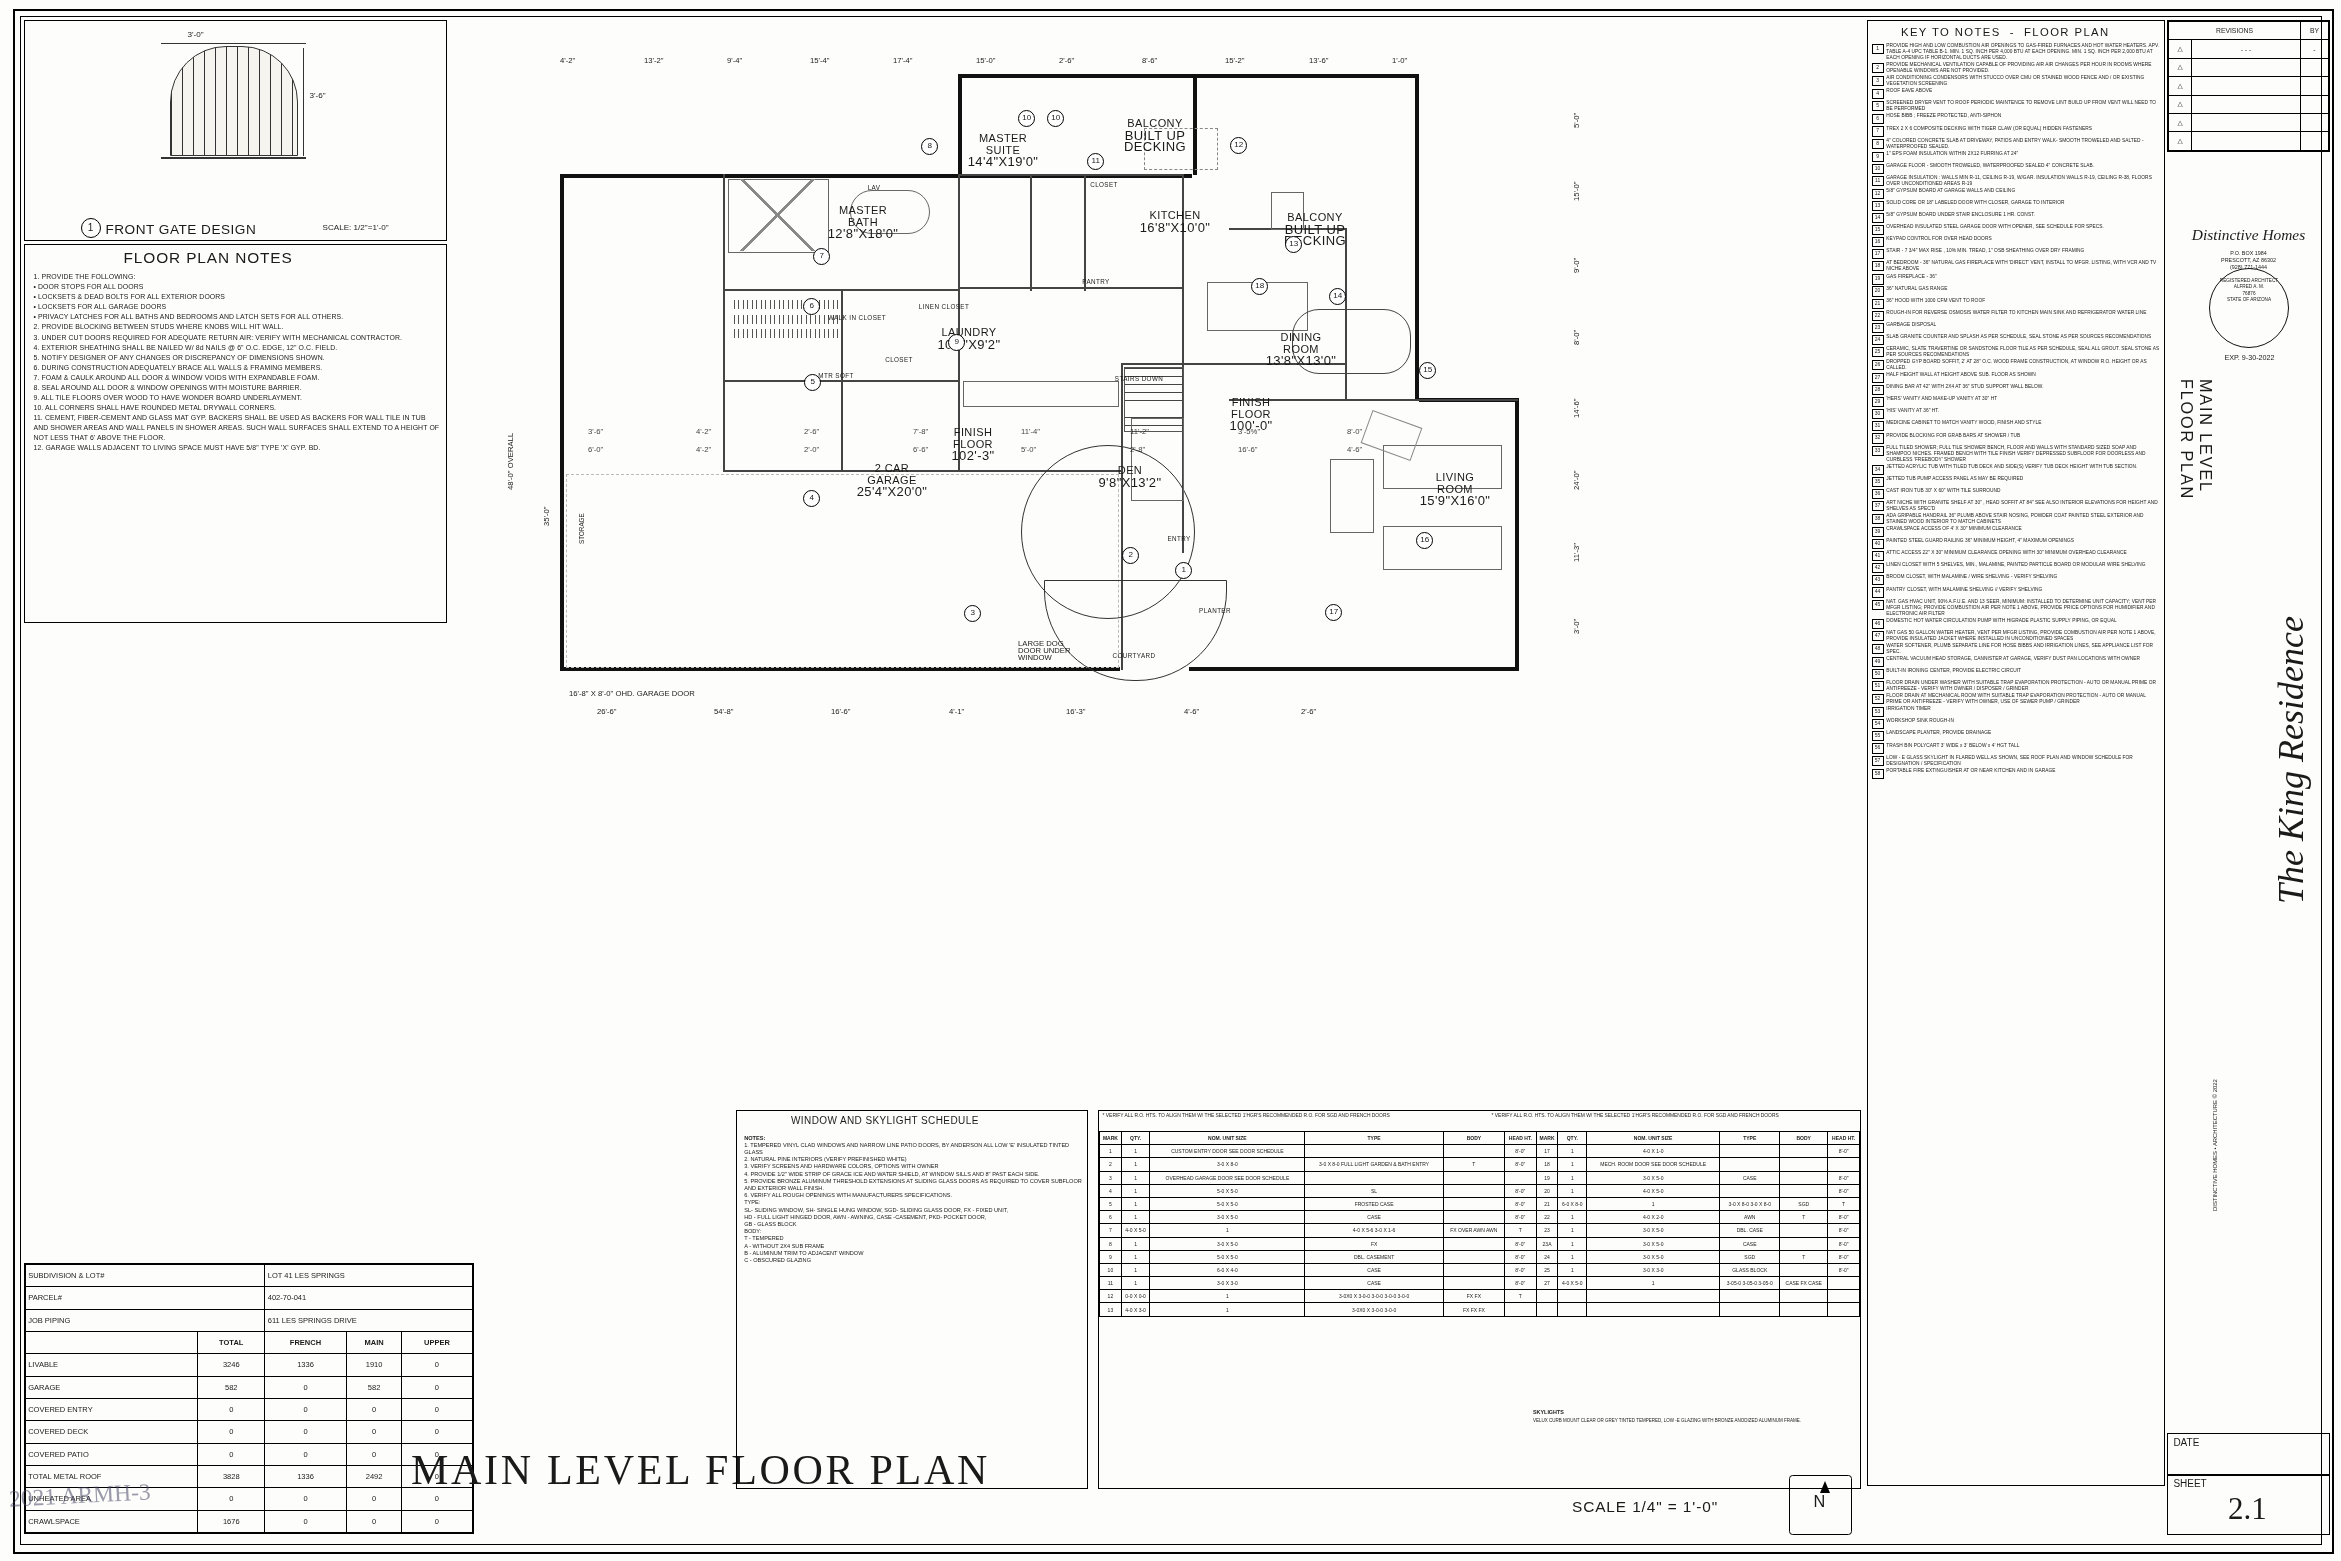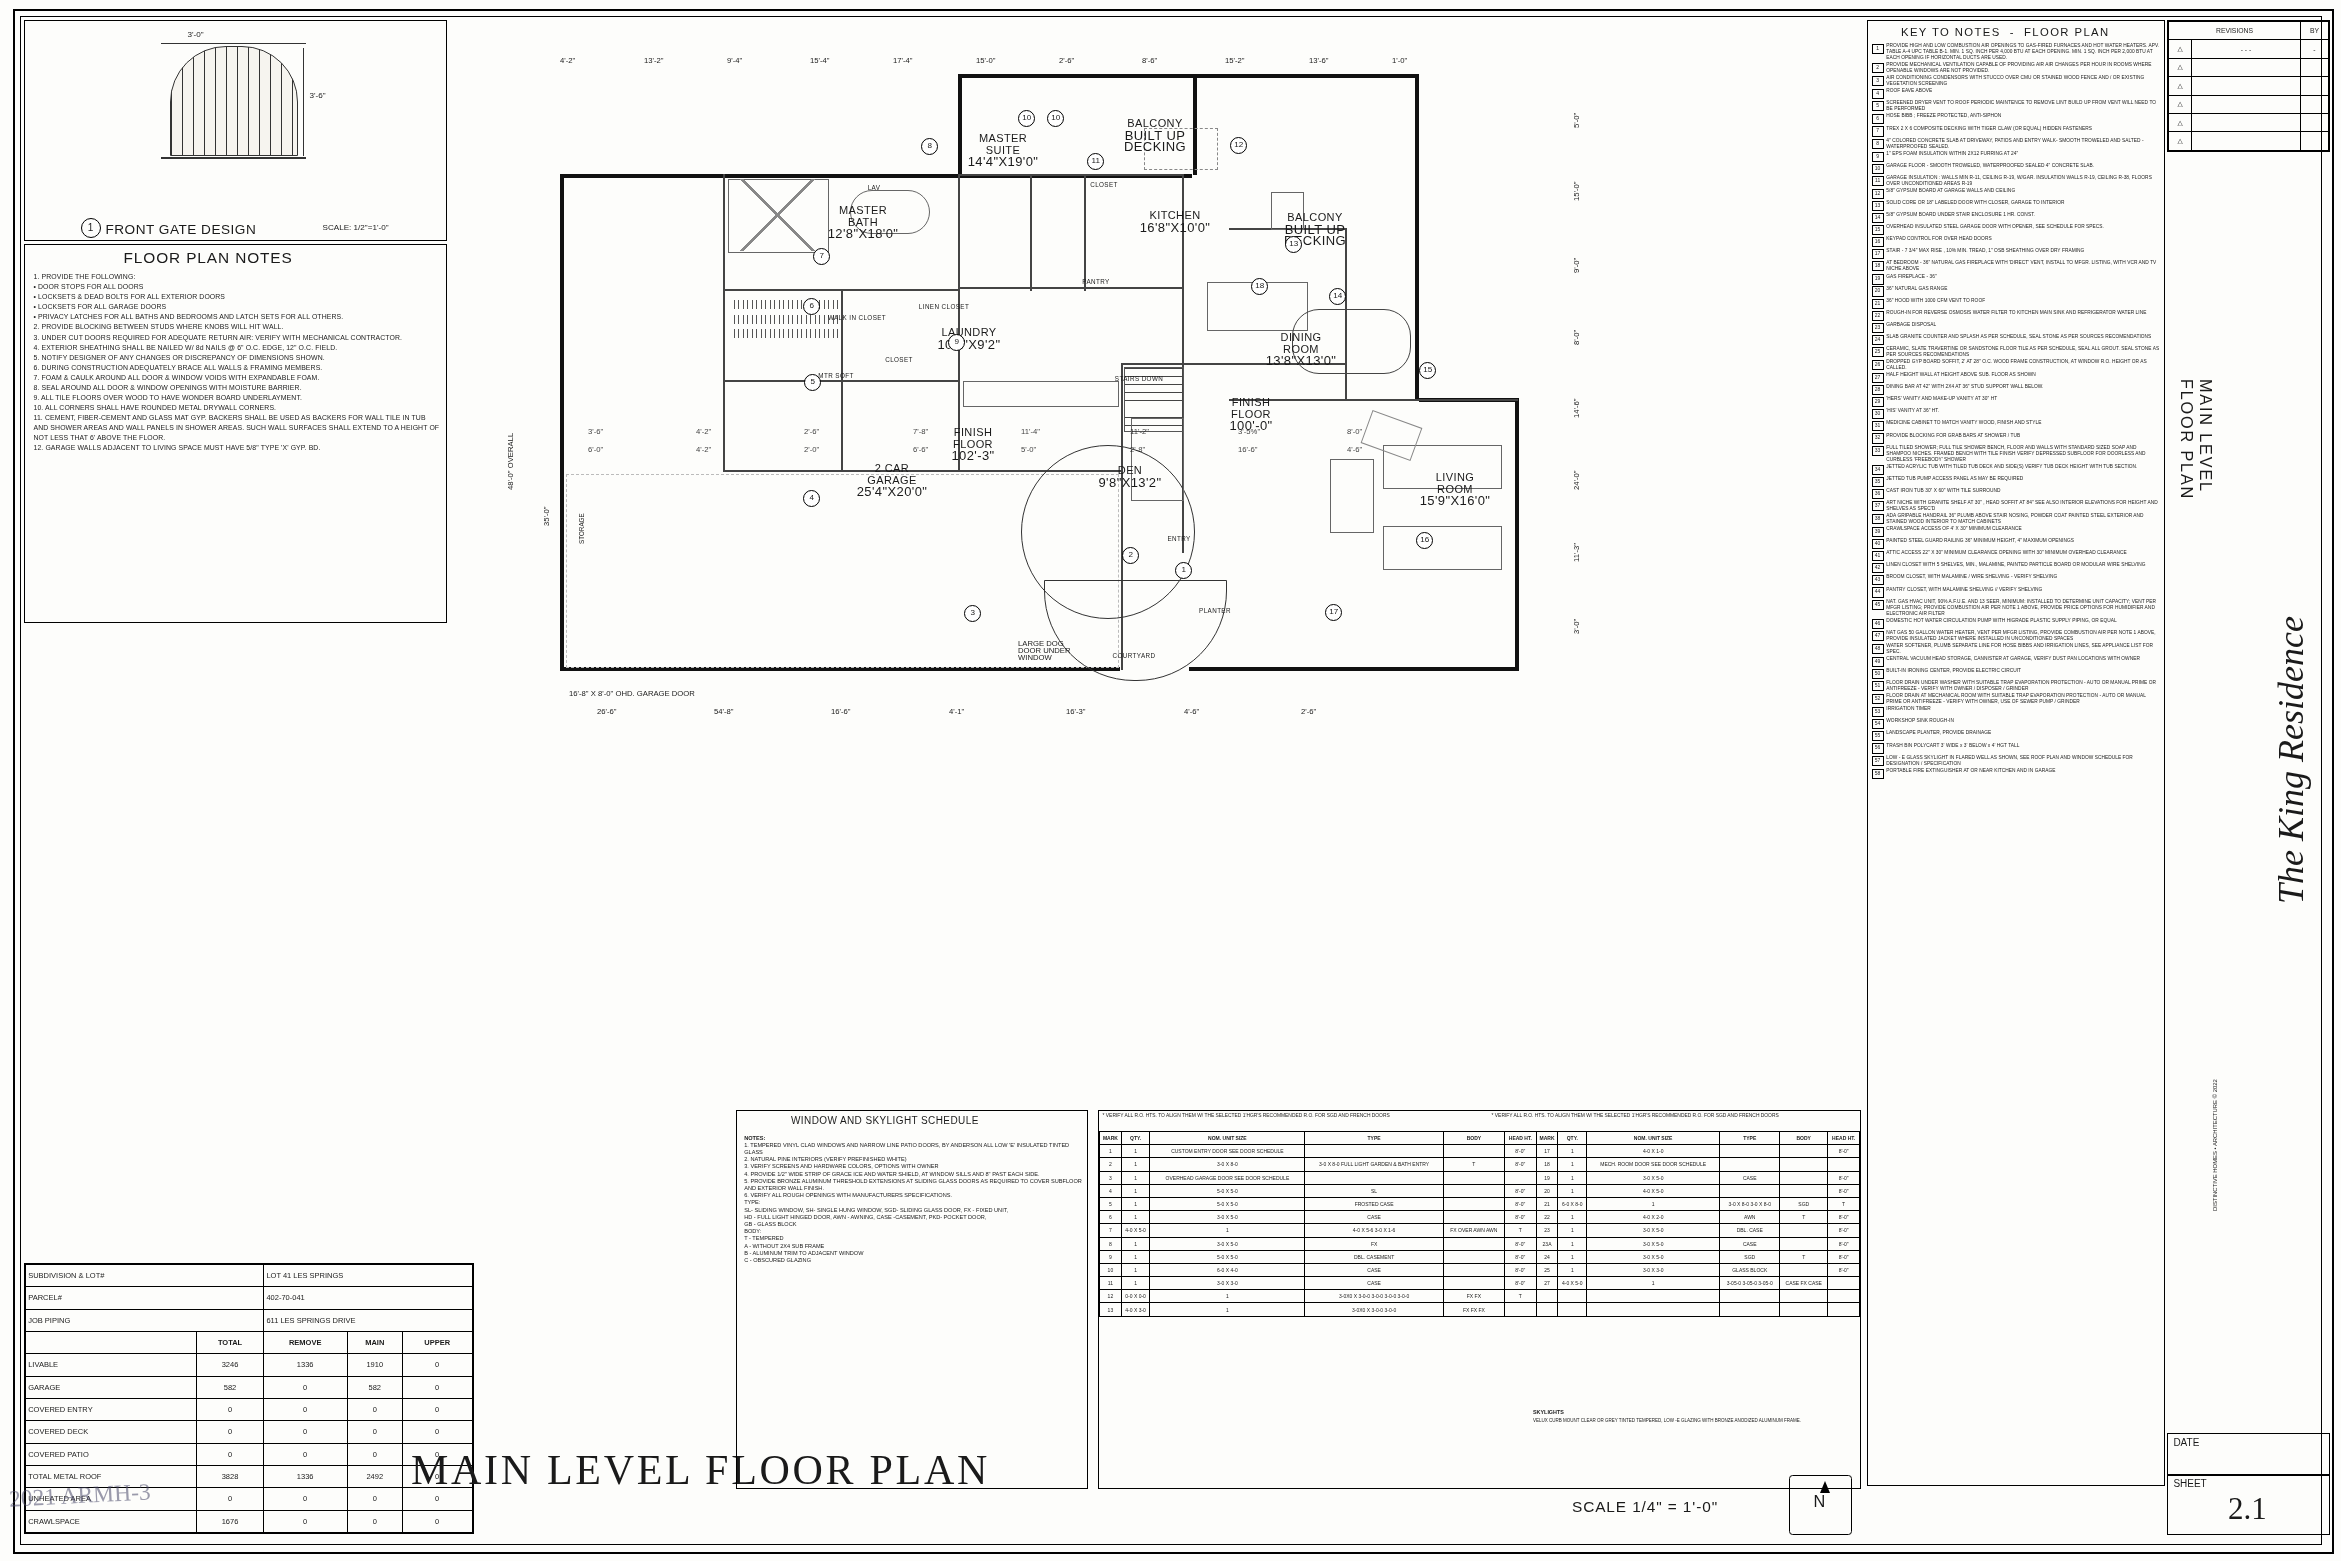--- a/index.html
+++ b/index.html
@@ -212,21 +212,21 @@
             <td class="lbl" colspan="2">PARCEL#</td>
             <td class="lbl" colspan="3">402-70-041</td>
           </tr>
           <tr>
             <td class="lbl" colspan="2">JOB PIPING</td>
             <td class="lbl" colspan="3">611 LES SPRINGS DRIVE</td>
           </tr>
           <tr class="hdr-row">
             <td></td>
             <td>TOTAL</td>
-            <td>REMOVE</td>
+            <td>FRENCH</td>
             <td>MAIN</td>
             <td>UPPER</td>
           </tr>
           <tr>
             <td class="lbl">LIVABLE</td>
             <td class="num">3246</td>
             <td class="num">1336</td>
             <td class="num">1910</td>
             <td class="num">0</td>
           </tr>
@@ -1013,20 +1013,33 @@
           </tr>
           <tr>
             <td style="width: 20px;">△</td>
             <td></td>
             <td style="width: 25px;"></td>
           </tr>
         </tbody>
     </table>
   </div>
 
+  <div class="box nolines" id="logo-box">
+    <div class="t" id="logo-name">Distinctive Homes</div>
+    <div class="t" id="logo-addr" style="white-space:pre-line;">P.O. BOX 1984
+PRESCOTT, AZ 86302
+(928) 771-1444</div>
+    <div id="seal">
+      <span style="white-space:pre-line;">REGISTERED ARCHITECT
+ALFRED A. M.
+76876
+STATE OF ARIZONA</span>
+    </div>
+    <div class="t" id="seal-exp">EXP. 9-30-2022</div>
+  </div>
 
   <div id="sheet-vert-title" style="white-space:pre-line;">MAIN LEVEL
 FLOOR PLAN</div>
   <div id="residence-vert">The King Residence</div>
   <div id="copyright-vert">DISTINCTIVE HOMES • ARCHITECTURE © 2022</div>
 
   <div class="box" id="date-box">
     <div class="t" id="date-lbl">DATE</div>
     <div class="t" id="date-val"></div>
   </div>

